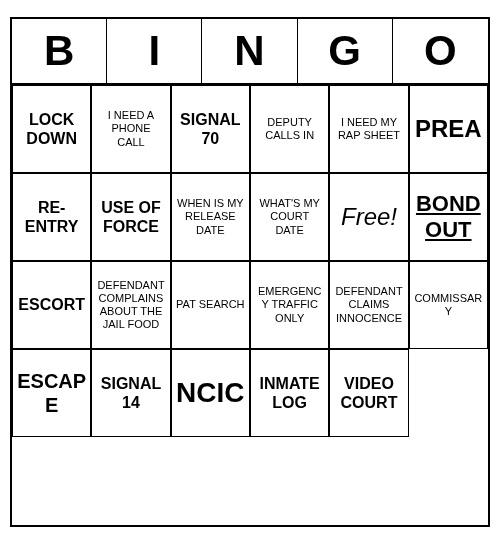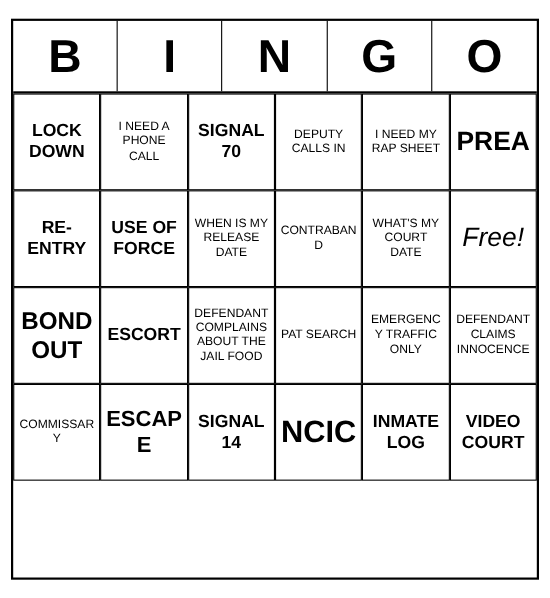--- a/index.html
+++ b/index.html
@@ -56,20 +56,21 @@
       font-weight: normal;
       font-style: italic;
     }
     .bingo-cell.prea {
       font-size: 24px;
       font-weight: bold;
     }
     .bingo-cell.bond-out {
       font-size: 22px;
       font-weight: bold;
+      text-decoration: underline;
     }
     .bingo-cell.ncic {
       font-size: 28px;
       font-weight: bold;
     }
     .bingo-cell.escape-text {
       font-size: 20px;
       font-weight: bold;
     }
   </style>
@@ -87,21 +88,20 @@
   <div class="bingo-grid">
   <div class="bingo-cell large-text">LOCK DOWN</div>
       <div class="bingo-cell">I NEED A PHONE CALL</div>
       <div class="bingo-cell large-text">SIGNAL 70</div>
       <div class="bingo-cell">DEPUTY CALLS IN</div>
       <div class="bingo-cell">I NEED MY RAP SHEET</div>
       <div class="bingo-cell prea">PREA</div>
       <div class="bingo-cell large-text">RE-ENTRY</div>
       <div class="bingo-cell large-text">USE OF FORCE</div>
       <div class="bingo-cell">WHEN IS MY RELEASE DATE</div>
-      <div class="bingo-cell">CONTRABAND</div>
       <div class="bingo-cell">WHAT'S MY COURT DATE</div>
       <div class="bingo-cell free">Free!</div>
       <div class="bingo-cell bond-out">BOND OUT</div>
       <div class="bingo-cell large-text">ESCORT</div>
       <div class="bingo-cell">DEFENDANT COMPLAINS ABOUT THE JAIL FOOD</div>
       <div class="bingo-cell">PAT SEARCH</div>
       <div class="bingo-cell">EMERGENCY TRAFFIC ONLY</div>
       <div class="bingo-cell">DEFENDANT CLAIMS INNOCENCE</div>
       <div class="bingo-cell">COMMISSARY</div>
       <div class="bingo-cell escape-text">ESCAPE</div>

